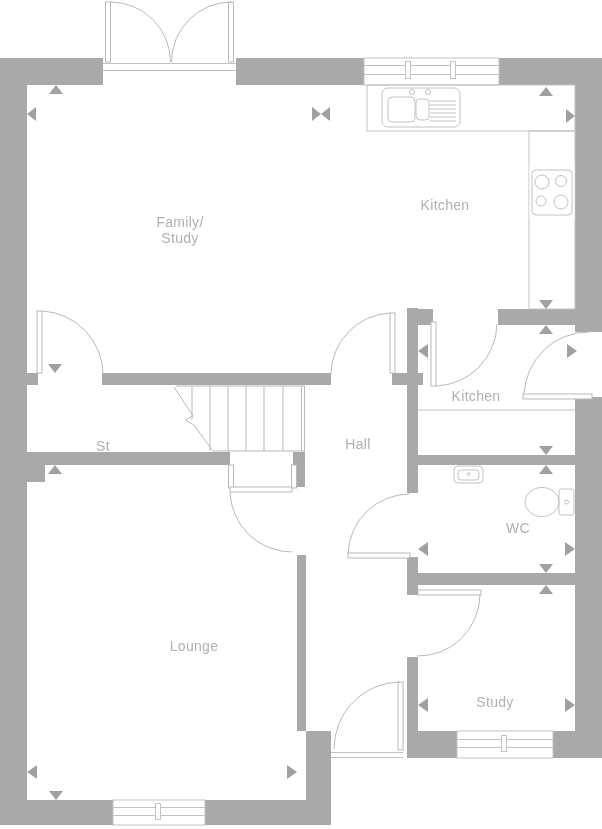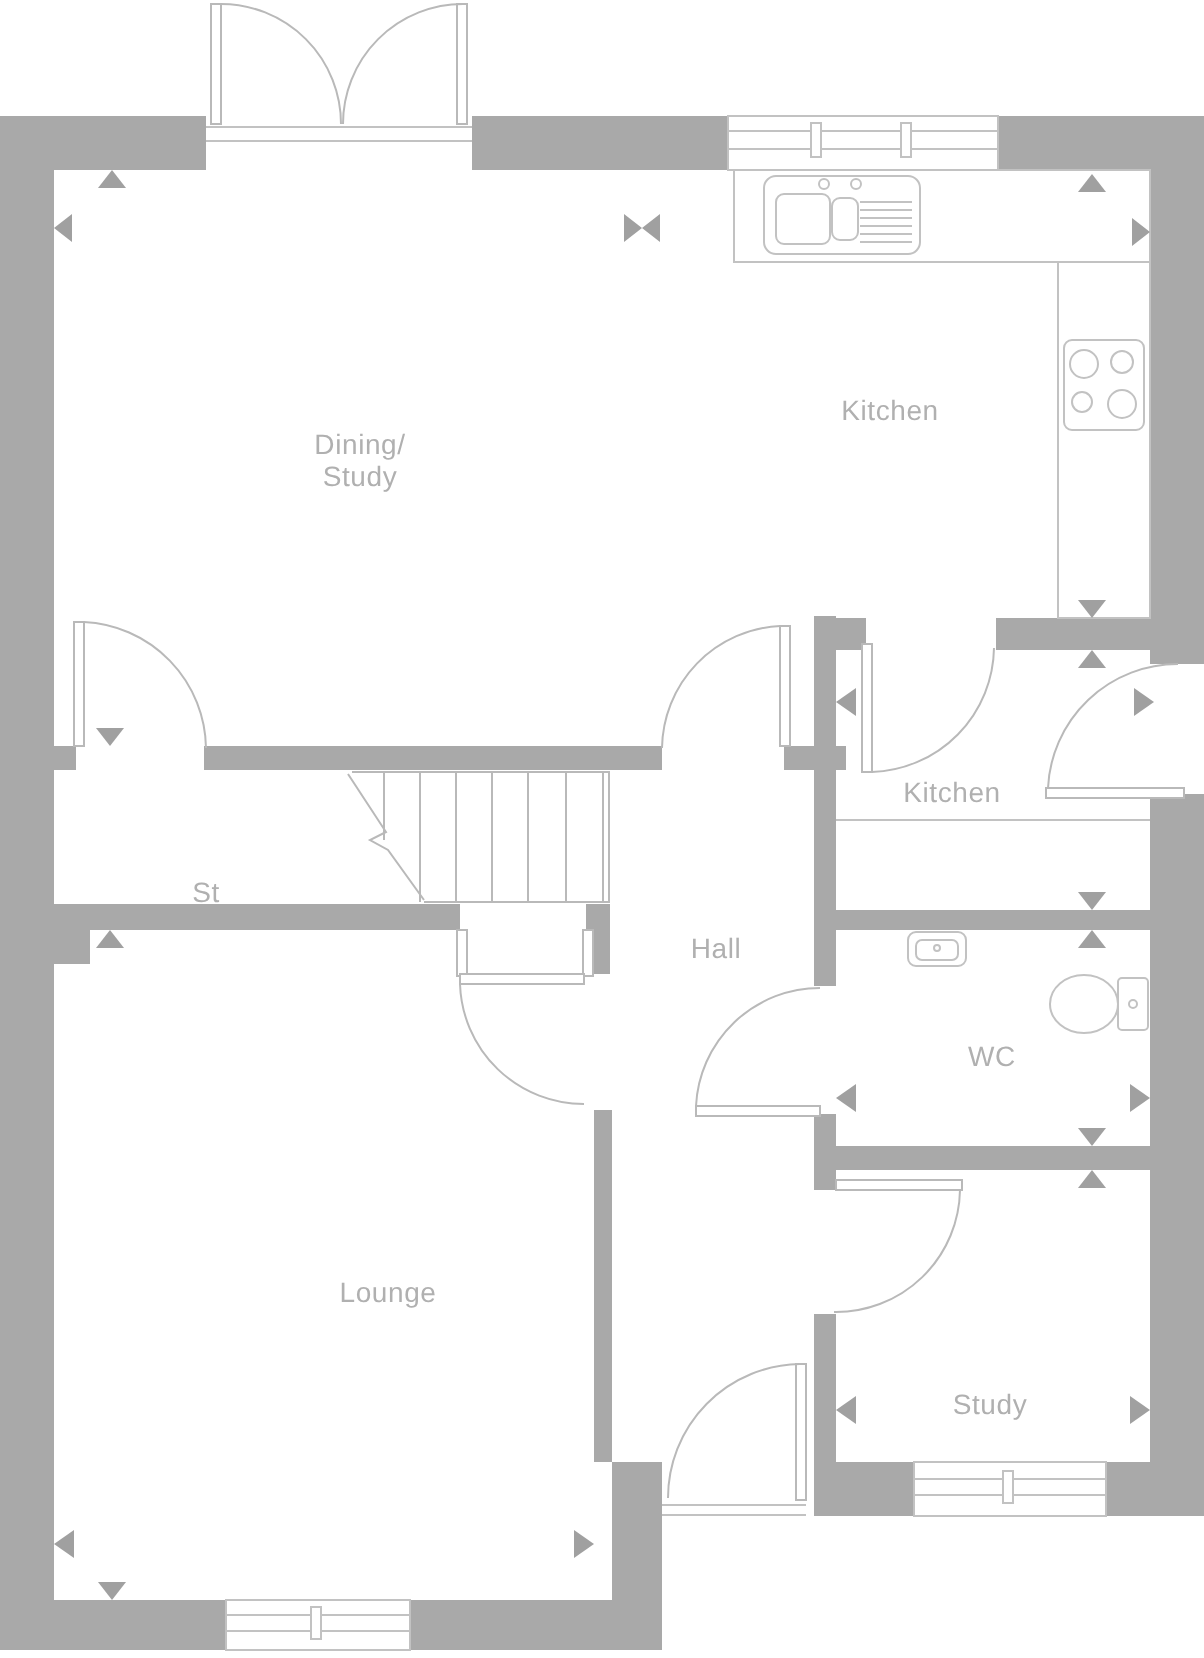--- a/index.html
+++ b/index.html
@@ -216,23 +216,23 @@
       <polygon class="mk" points="428,698 428,712 418,705"></polygon>
       <polygon class="mk" points="565,698 565,712 575,705"></polygon>
       <polygon class="mk" points="48,474 62,474 55,465"></polygon>
       <polygon class="mk" points="37,765 37,779 27,772"></polygon>
       <polygon class="mk" points="287,765 287,779 297,772"></polygon>
       <polygon class="mk" points="49,791 63,791 56,800"></polygon>
     </g>
   </svg>
 
   <div class="room-label" style="left:180px;top:230px;">
-    <div>Dining/</div>
+    <div>Family/</div>
     <div>Study</div>
   </div>
   <div class="room-label" style="left:445px;top:205px;text-align:right;">Kitchen</div>
   <div class="room-label" style="left:103px;top:446px;">St</div>
-  <div class="room-label" style="left:358px;top:474px;text-align:center;">Hall</div>
+  <div class="room-label" style="left:358px;top:444px;text-align:center;">Hall</div>
   <div class="room-label" style="left:476px;top:396px;">Kitchen</div>
-  <div class="room-label" style="left:496px;top:528px;">WC</div>
+  <div class="room-label" style="left:518px;top:528px;">WC</div>
   <div class="room-label" style="left:162px;top:646px;margin-left:32px;">Lounge</div>
   <div class="room-label" style="left:495px;top:663px;margin-top:39px;">Study</div>
 </div>
 
 </body></html>

